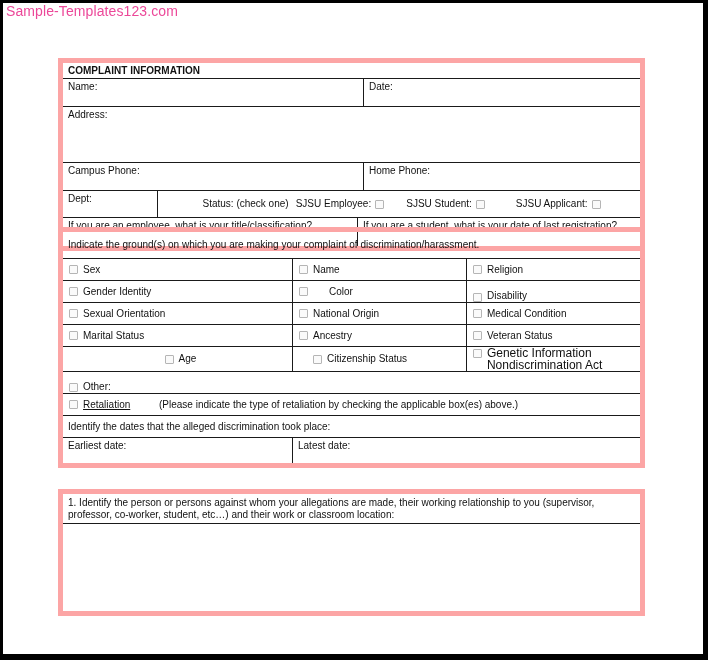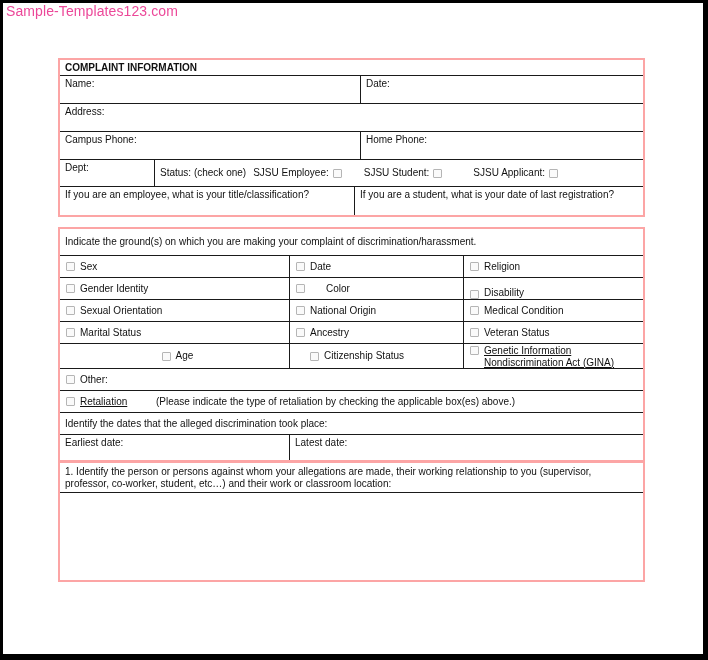--- a/index.html
+++ b/index.html
@@ -18,21 +18,21 @@
     border-bottom: 6px solid #000;
     pointer-events: none;
   }
   .watermark {
     position: absolute; left: 6px; top: 3px;
     font-size: 14px; color: #ec4899; letter-spacing: 0.1px;
   }
   .tbl {
     position: absolute; left: 58px; width: 587px;
     box-sizing: border-box;
-    border: 2px solid #fca5a5;
+    border: 5px solid #fca5a5;
   }
   .row {
     position: relative; display: flex; box-sizing: border-box;
     border-top: 1px solid #1a1a1a;
   }
   .row.first { border-top: none; }
   .cell {
     position: relative; box-sizing: border-box;
     font-size: 10px; line-height: 12px;
     padding: 2px 0 0 5px;
@@ -45,21 +45,21 @@
   .cb {
     display: inline-block; width: 9px; height: 9px;
     border: 1px solid #b5b5b5; border-radius: 1px;
     background: #fafafa; vertical-align: -1px; margin-right: 5px;
     box-sizing: border-box;
   }
   .cb.inline { margin-left: 4px; margin-right: 0; }
   .grid-cell { display: flex; align-items: center; padding-top: 0; padding-left: 6px; }
   .gina { align-items: flex-start; padding-top: 1px; }
   .gina .cb { margin-top: 1px; }
-  .status-row { display: flex; align-items: center; gap: 0; }
+  .status-row { display: flex; align-items: center; gap: 0; justify-content: center; }
   .status-row span.lbl { white-space: nowrap; }
 </style>
 </head>
 <body>
 
 <div class="frame"></div>
 
 <div class="watermark">Sample-Templates123.com</div>
 
 <div class="tbl" style="top:58px;">
@@ -72,21 +72,21 @@
     </div>
     <div class="cell" style="flex:1;">
       <span>Date:</span>
     </div>
   </div>
   <div class="row" style="height:28px;">
     <div class="cell" style="width:100%;">
       <span>Address:</span>
     </div>
   </div>
-  <div class="row" style="height:28px;">
+  <div class="row" style="height:28px;margin-top:28px;">
     <div class="cell" style="width:300px;">
       <span>Campus Phone:</span>
     </div>
     <div class="cell" style="flex:1;">
       <span>Home Phone:</span>
     </div>
   </div>
   <div class="row" style="height:27px;">
     <div class="cell" style="width:94px;">
       <span>Dept:</span>
@@ -116,21 +116,21 @@
     <div class="cell" style="width:100%; padding-top:7px;">Indicate the ground(s) on which you are making your complaint of discrimination/harassment.</div>
   </div>
 
   <div class="row" style="height:22px;">
     <div class="cell grid-cell" style="width:229px;">
       <span class="cb"></span>
       <span>Sex</span>
     </div>
     <div class="cell grid-cell" style="width:174px;">
       <span class="cb"></span>
-      <span>Date</span>
+      <span>Name</span>
     </div>
     <div class="cell grid-cell" style="flex:1;">
       <span class="cb"></span>
       <span>Religion</span>
     </div>
   </div>
 
   <div class="row" style="height:22px;">
     <div class="cell grid-cell" style="width:229px;">
       <span class="cb"></span>
@@ -180,28 +180,28 @@
     <div class="cell grid-cell" style="width:229px;justify-content:center;">
       <span class="cb"></span>
       <span>Age</span>
     </div>
     <div class="cell grid-cell" style="width:174px;padding-left:20px;">
       <span class="cb"></span>
       <span>Citizenship Status</span>
     </div>
     <div class="cell grid-cell gina" style="flex:1;">
       <span class="cb"></span>
-      <span style="display:inline-block; line-height:11.5px; font-size:10px;text-decoration:underline;">
+      <span style="display:inline-block; line-height:11.5px; font-size:12px;">
         <span>Genetic Information</span><br>
         <span>Nondiscrimination Act (GINA)</span>
       </span>
     </div>
   </div>
 
-  <div class="row" style="height:22px;">
+  <div class="row" style="height:22px;align-items:flex-end;">
     <div class="cell grid-cell" style="width:100%;">
       <span class="cb"></span>
       <span>Other:</span>
     </div>
   </div>
 
   <div class="row" style="height:22px;">
     <div class="cell grid-cell" style="width:100%;">
       <span class="cb"></span>
       <span style="width:76px; display:inline-block;text-decoration:underline;">Retaliation</span>
@@ -216,21 +216,21 @@
   <div class="row" style="height:26px;">
     <div class="cell" style="width:229px;">
       <span>Earliest date:</span>
     </div>
     <div class="cell" style="flex:1;">
       <span>Latest date:</span>
     </div>
   </div>
 </div>
 
-<div class="tbl" style="top:461px;">
+<div class="tbl" style="top:489px;">
   <div class="row first" style="height:29px;">
     <div class="cell" style="width:100%; padding-top:3px; line-height:12px;">
       <span>1. Identify the person or persons against whom your allegations are made, their working relationship to you (supervisor,</span><br>
       <span>professor, co-worker, student, etc…) and their work or classroom location:</span>
     </div>
   </div>
   <div class="row" style="height:88px; border-top:1.5px solid #1a1a1a;">
     <div class="cell" style="width:100%;"></div>
   </div>
 </div>

